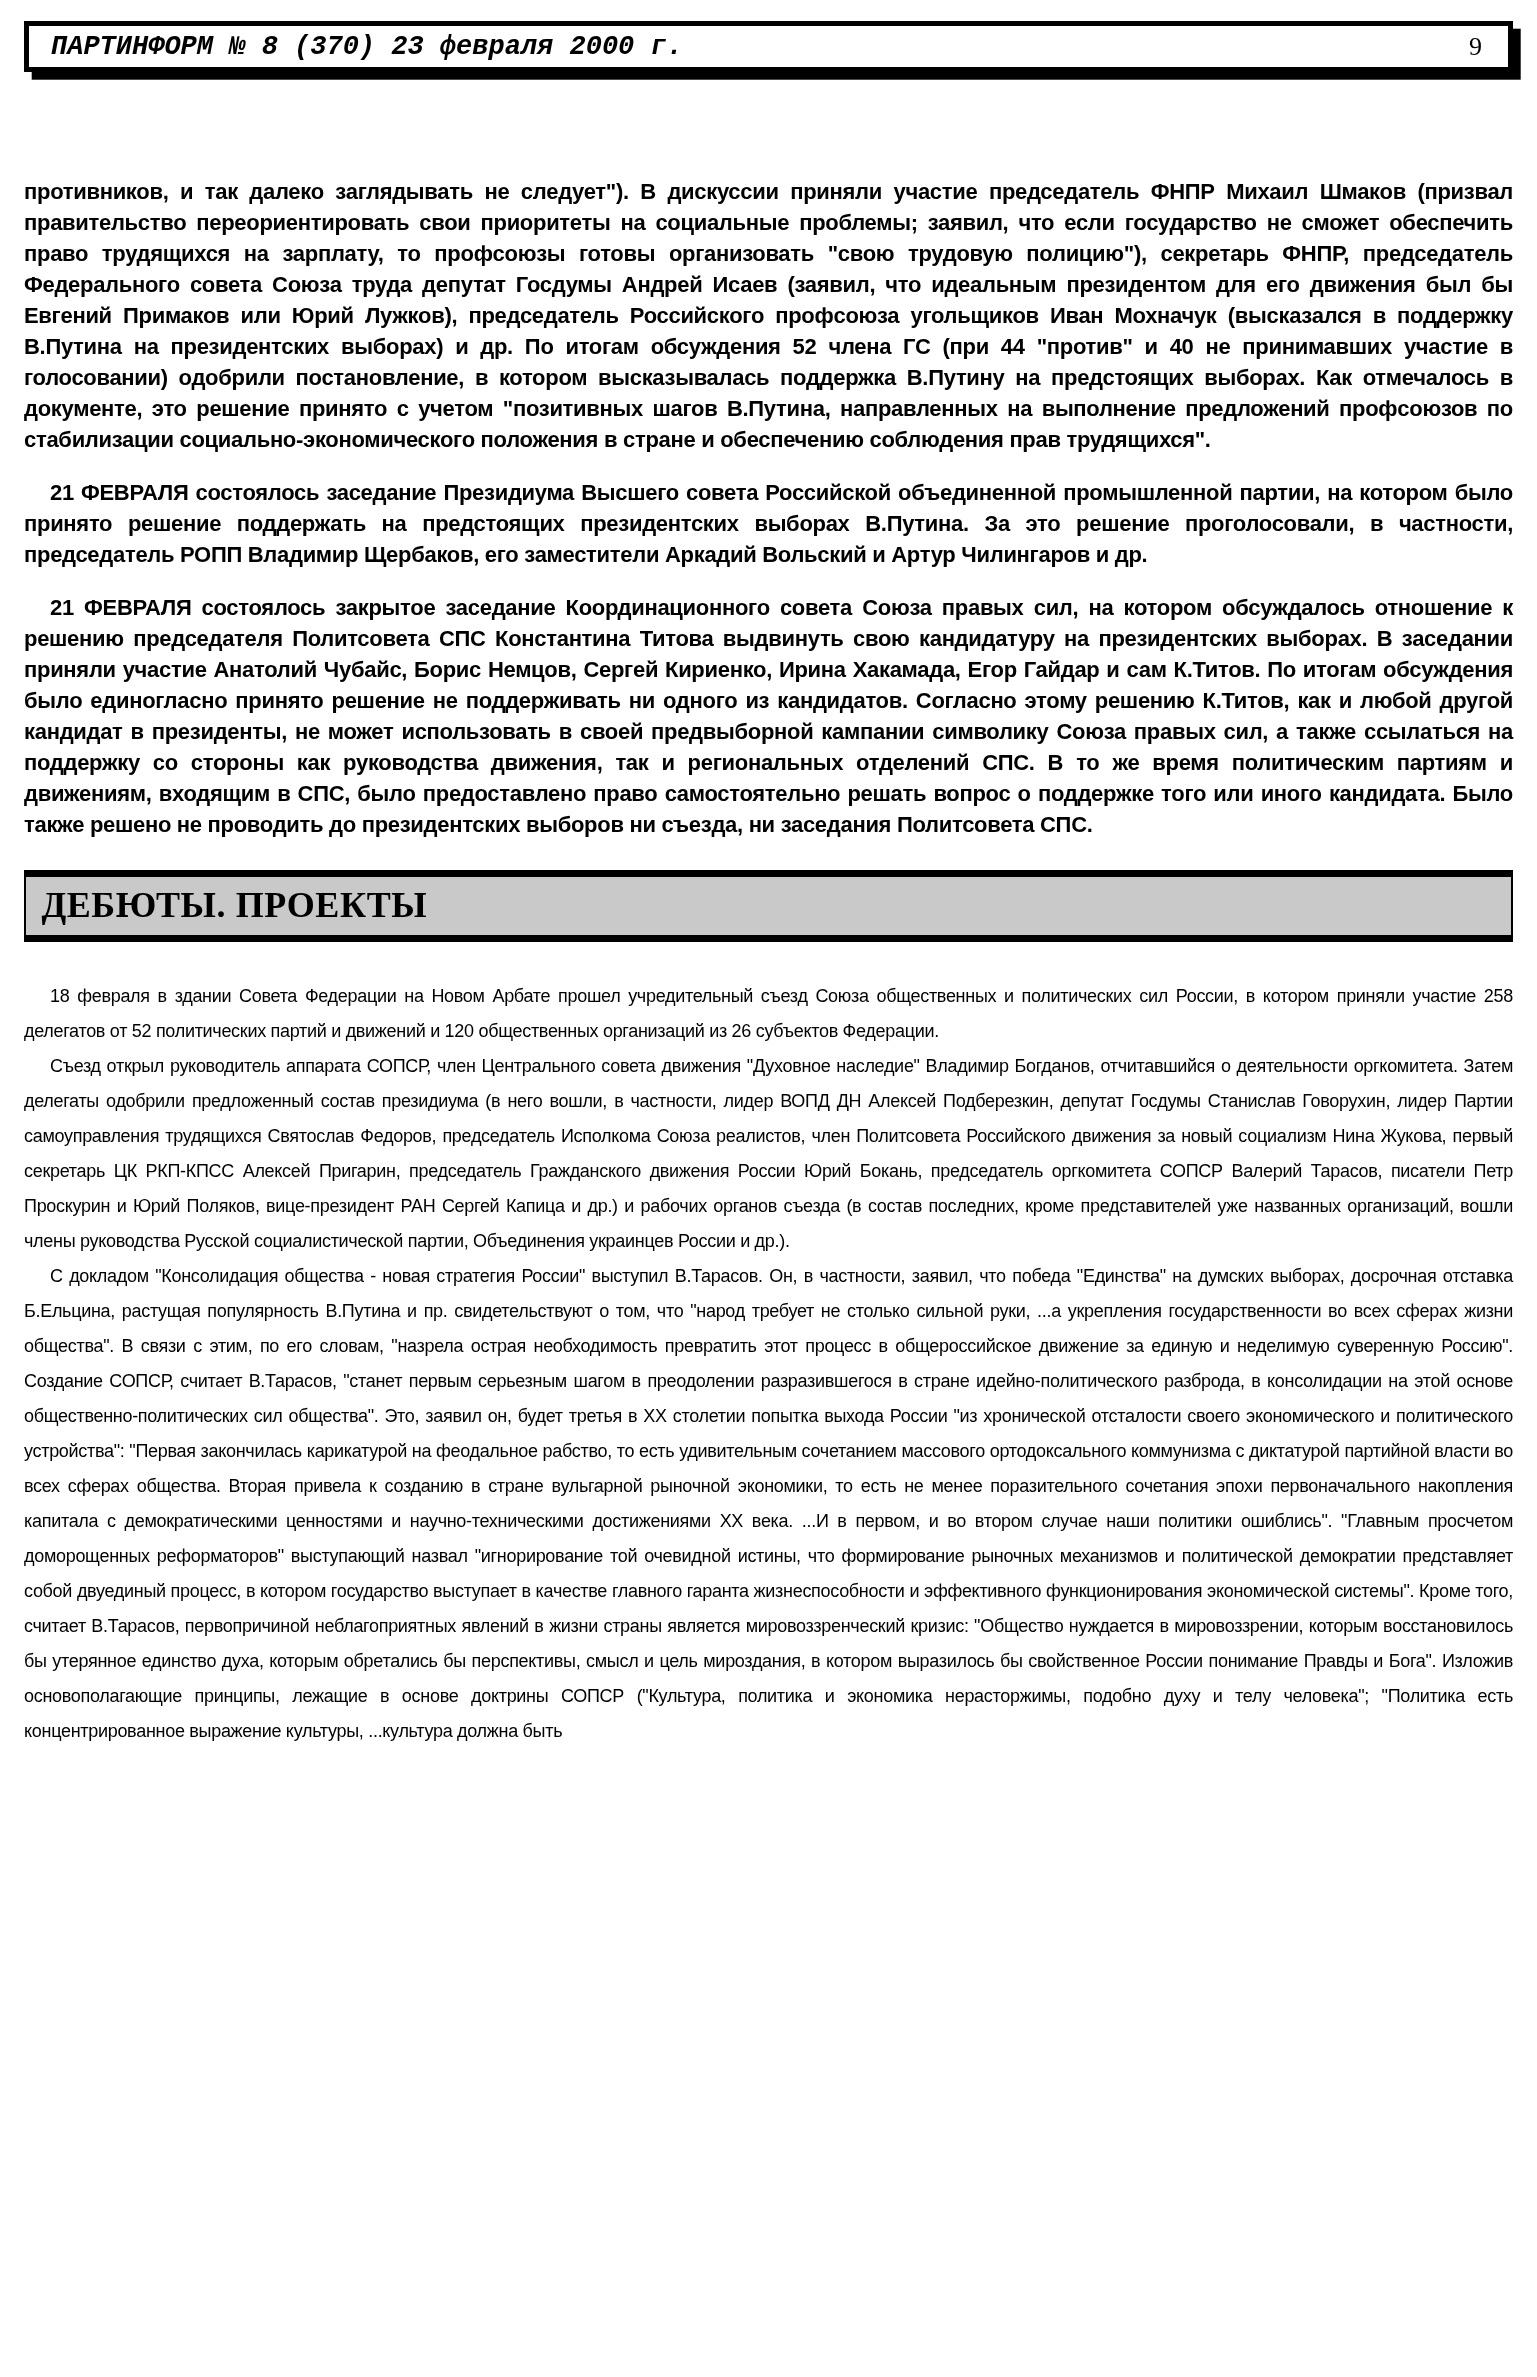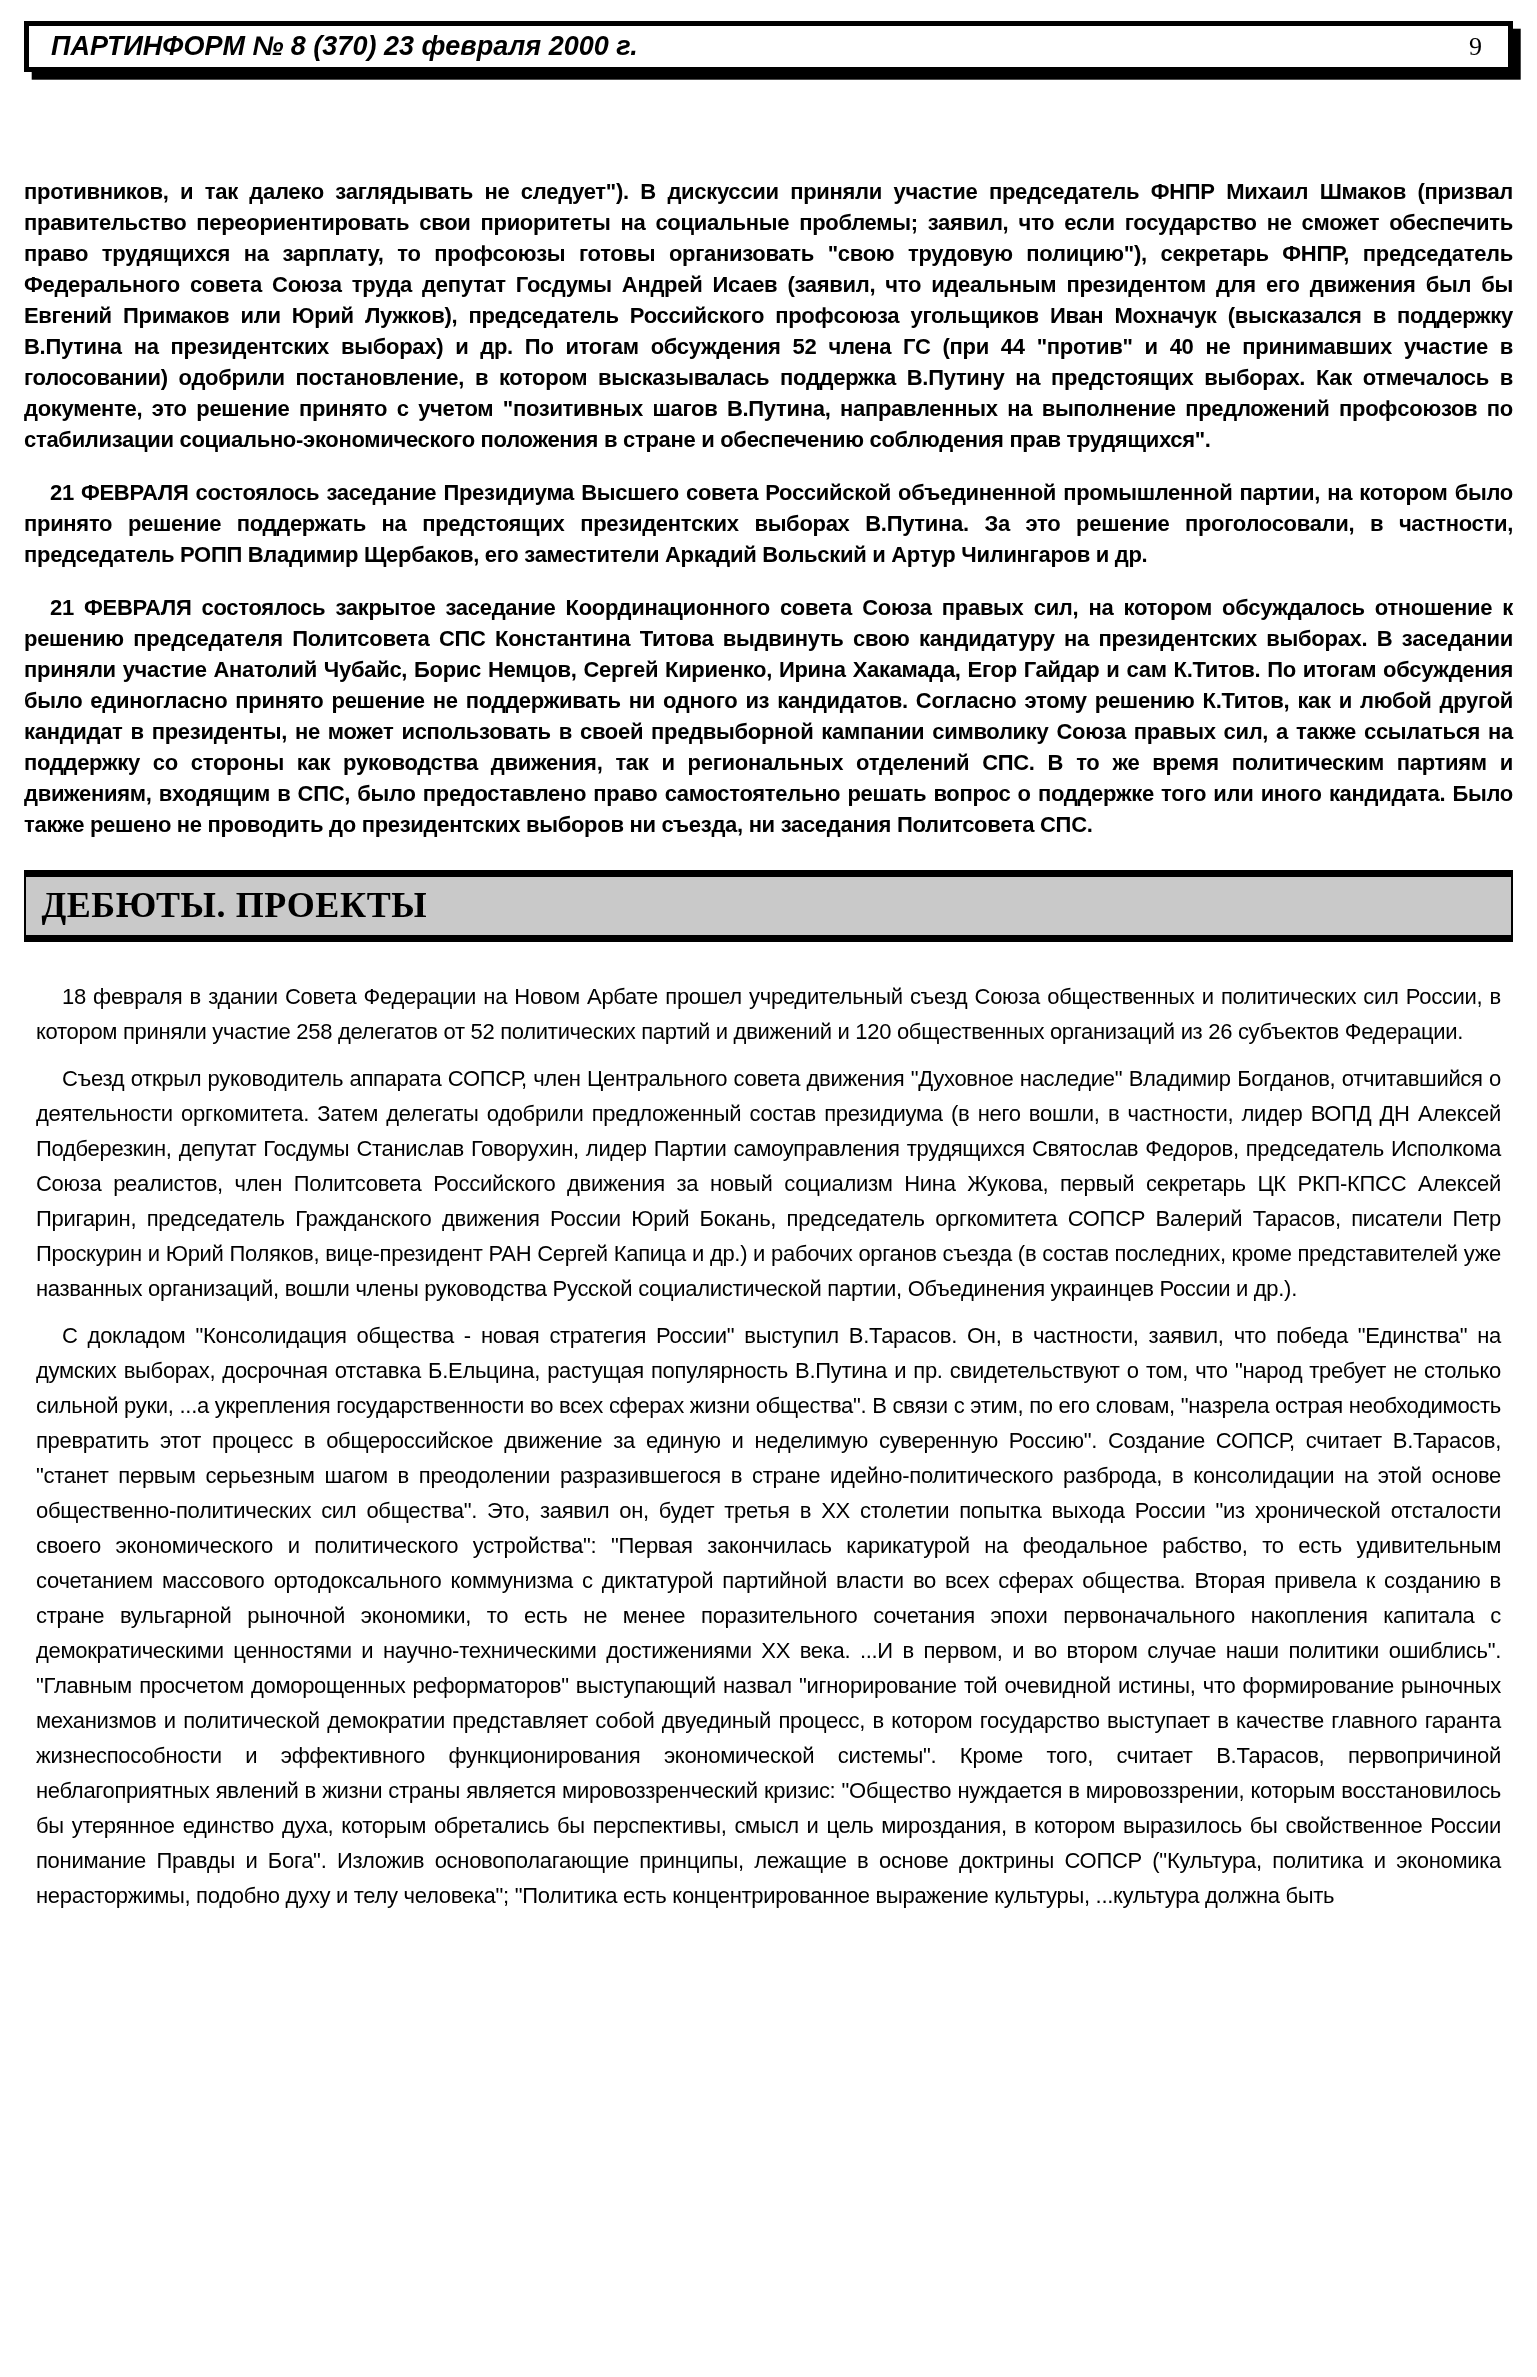--- a/index.html
+++ b/index.html
@@ -26,21 +26,21 @@
     border: 5.1px solid #000;
     box-shadow: 7.7px 7.7px 0 0 #000;
     height: 51px;
     display: flex;
     align-items: center;
     justify-content: space-between;
     padding: 0 26px 0 22px;
     background: #fff;
   }
   .masthead {
-    font-family: Liberation Sans, sans-serif;
+    font-family: Liberation Mono, monospace;
     font-style: italic;
     font-weight: 600;
     font-size: 27px;
     white-space: nowrap;
   }
   .page-num {
     font-family: "Liberation Serif", serif;
     font-size: 26px;
   }
   
@@ -76,22 +76,22 @@
     letter-spacing: 0.6px;
   }
   
   .article h3 {
     margin: 0 0 14px 0;
     font-size: 25px;
     font-weight: 700;
     letter-spacing: -0.3px;
   }
   .article p {
-    margin: 12px;
-    font-size: 22px;
+    margin: 0;
+    font-size: 18px;
     line-height: 35px;
     letter-spacing: -0.3px;
     text-align: justify;
     text-indent: 26px;
   }
   .article p.lead { font-weight: 400; }
   .article p.body { font-weight: 400; }
 </style>
 </head>
 <body>

